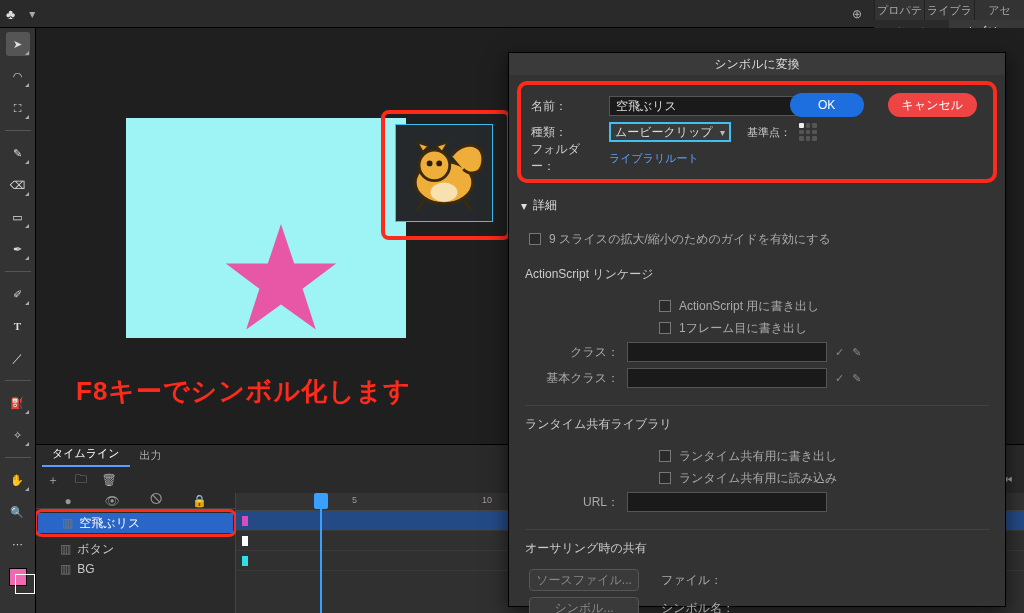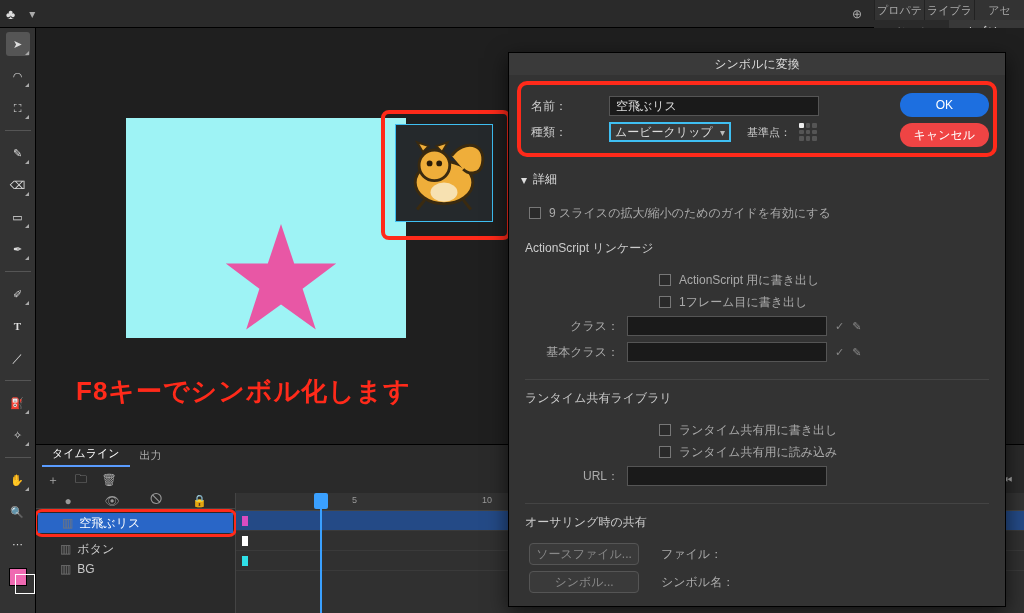--- a/index.html
+++ b/index.html
@@ -80,21 +80,21 @@
 .modal-top { border: 4px solid #ff2a1a; border-radius: 10px; margin: 6px 8px; padding: 8px 10px 8px 10px; position: relative; }
 .row { display: flex; align-items: center; height: 26px; gap: 6px; }
 .row label { width: 72px; text-align: left; color: #ccc; font-size: 12px; }
 .text-in { flex: 1; height: 20px; background: #1a1a1a; border: 1px solid #555; color: #ddd; font-size: 12px; padding: 0 6px; }
 .select { width: 122px; height: 20px; border: 2px solid #3fbff2; background: #3a3a3a; color: #ddd; font-size: 12px; padding: 0 4px; display: flex; align-items: center; justify-content: space-between; }
 .select::after { content: "▾"; font-size: 10px; color: #bbb; }
 .reg-label { color: #ccc; margin-left: 10px; }
 .reg-grid { width: 22px; height: 22px; display: grid; grid-template-columns: repeat(3,1fr); grid-template-rows: repeat(3,1fr); gap: 2px; padding: 2px; }
 .reg-grid i { background: #555; border-radius: 1px; }
 .reg-grid i.on { background: #eee; }
-.modal-btns { position: absolute; right: 4px; top: 8px; display: flex; flex-direction: column; gap: 6px; }
+.modal-btns { position: absolute; right: 16px; top: 8px; display: flex; flex-direction: row; gap: 24px; }
 .mbtn { min-width: 74px; height: 24px; border-radius: 14px; border: none; color: #fff; font-size: 12px; cursor: pointer; padding: 0 14px; }
 .mbtn.ok { background: #1d6fe0; }
 .mbtn.cancel { background: #ef4444; }
 .link { color: #5aa0ff; }
 
 .sec-head { display: flex; align-items: center; gap: 6px; padding: 8px 12px; color: #ddd; font-size: 12px; }
 .sec-body { padding: 6px 10px 10px 20px; }
 .cb-row { display: flex; align-items: center; gap: 8px; height: 22px; font-size: 12px; color: #aaa; }
 .cb { width: 12px; height: 12px; border: 1px solid #777; background: #2a2a2a; cursor: pointer; }
 .fld-row { display: flex; align-items: center; gap: 8px; height: 26px; }
@@ -276,20 +276,24 @@
           <i></i>
           <i></i>
           <i></i>
           <i></i>
           <i></i>
           <i></i>
           <i></i>
           <i></i>
         </div>
     </div>
+    <div class="row">
+      <label>フォルダー：</label>
+      <span class="link">ライブラリルート</span>
+    </div>
   </div>
 
   <div class="sec-head">
     <span>▾</span>
     <span>詳細</span>
   </div>
 
   <div class="sec-body">
     <div class="cb-row">
         <span class="cb"></span>

